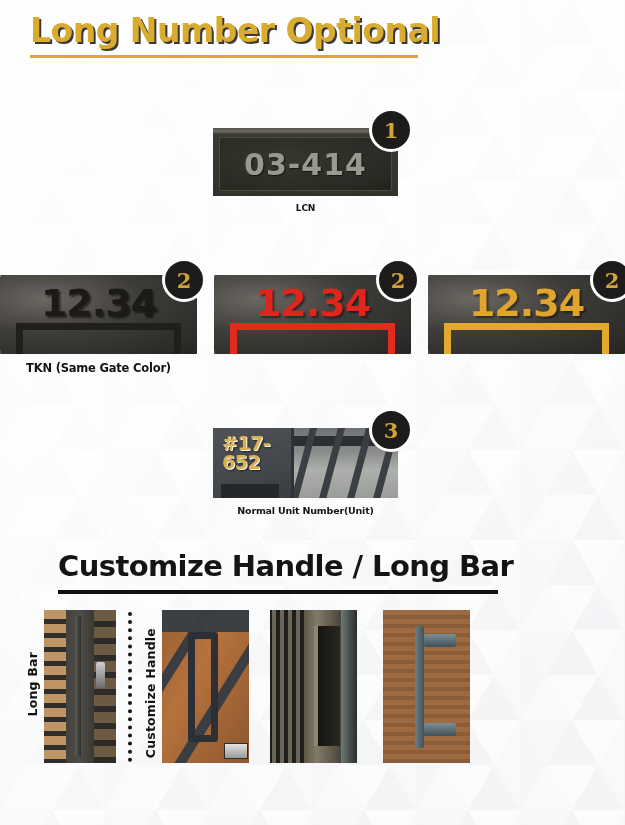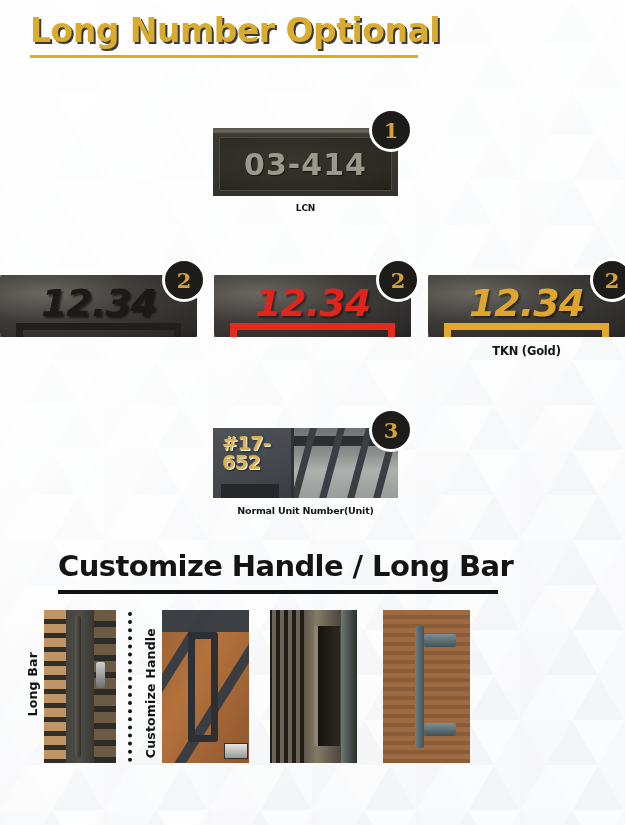--- a/index.html
+++ b/index.html
@@ -112,22 +112,21 @@
     font-weight: bold;
     font-size: 30px;
     color: #9a998e;
     letter-spacing: 1px;
     text-shadow: 1px 1px 1px #16150f;
   }
   #fig-lcn .fig-caption { font-size: 9px; }
 
   
   .tkn .fig-photo {
-    height: 62px;
-    font-style: italic;
+    height: 79px;
   }
   .marble {
     position: absolute; inset: 0;
     background:
       linear-gradient(117deg, rgba(255,255,255,.30) 0 1.2px, rgba(0,0,0,0) 1.2px 9px),
       linear-gradient(-48deg, rgba(255,255,255,.22) 0 1px, rgba(0,0,0,0) 1px 17px),
       linear-gradient(72deg, rgba(255,255,255,.16) 0 1.6px, rgba(0,0,0,0) 1.6px 26px),
       radial-gradient(ellipse at 22% 30%, #6a6761 0%, #3e3c39 45%, #262523 100%),
       #35332f;
   }
@@ -404,39 +403,39 @@
     <div class="fig-caption">LCN</div>
   </div>
 
   <div class="fig tkn" id="fig-tkn-same">
     <div class="badge" style="left:162px; top:-17px;">2</div>
     <div class="fig-photo">
       <div class="marble"></div>
       <div class="tkn-num num-dark">12.34</div>
       <div class="tkn-frame frame-dark"></div>
     </div>
+    <div class="fig-caption">TKN (Same Gate Color)</div>
   </div>
 
   <div class="fig tkn" id="fig-tkn-red">
     <div class="badge" style="left:162px; top:-17px;">2</div>
     <div class="fig-photo">
       <div class="marble"></div>
       <div class="tkn-num num-red">12.34</div>
       <div class="tkn-frame frame-red"></div>
     </div>
   </div>
 
   <div class="fig tkn" id="fig-tkn-gold">
     <div class="badge" style="left:162px; top:-17px;">2</div>
     <div class="fig-photo">
       <div class="marble"></div>
       <div class="tkn-num num-gold">12.34</div>
       <div class="tkn-frame frame-gold"></div>
     </div>
-    <div class="fig-caption">TKN (Gold)</div>
   </div>
 
   <div class="fig" id="fig-normal">
     <div class="badge" style="left:156px; top:-20px;">3</div>
     <div class="fig-photo">
       <div class="gate-left"></div>
       <div class="gate-num">#17-652</div>
       <div class="gate-right">
         <div class="gate-bar" style="left:6px;"></div>
         <div class="gate-bar" style="left:34px;"></div>

